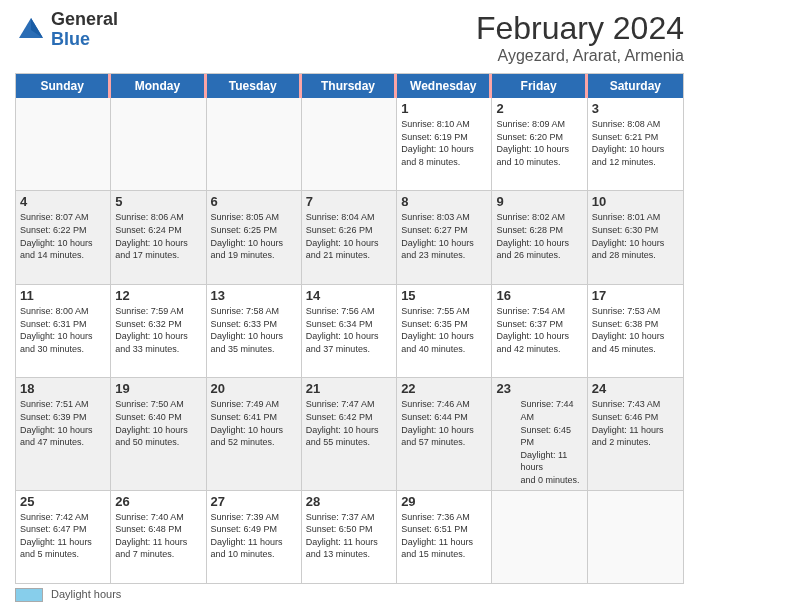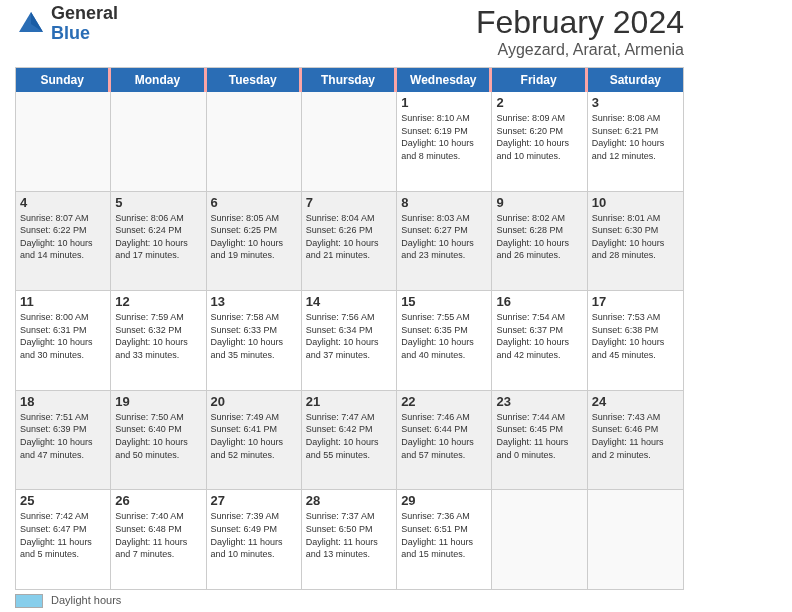--- a/index.html
+++ b/index.html
@@ -6,21 +6,21 @@
     body {
       width: 792px;
       height: 612px;
       font-family: Arial, sans-serif;
       background: #fff;
       overflow: hidden;
     }
     .page {
       width: 699px;
       height: 612px;
-      padding: 4px 15px;
+      padding: 10px 15px;
       display: flex;
       flex-direction: column;
     }
     .header {
       display: flex;
       justify-content: space-between;
       align-items: flex-start;
       margin-bottom: 8px;
     }
     .logo {
@@ -332,21 +332,21 @@
           </div>
           <div class="cal-cell shaded">
             <span class="day-number">22</span>
             <div class="day-info" style="white-space: pre-line;">Sunrise: 7:46 AM
 Sunset: 6:44 PM
 Daylight: 10 hours
 and 57 minutes.</div>
           </div>
           <div class="cal-cell shaded">
             <span class="day-number">23</span>
-            <div class="day-info" style="white-space: pre-line;">Sunrise: 7:44 AM
+            <div class="day-info" style="white-space: pre-line; margin-left: 24px;">Sunrise: 7:44 AM
 Sunset: 6:45 PM
 Daylight: 11 hours
 and 0 minutes.</div>
           </div>
           <div class="cal-cell shaded">
             <span class="day-number">24</span>
             <div class="day-info" style="white-space: pre-line;">Sunrise: 7:43 AM
 Sunset: 6:46 PM
 Daylight: 11 hours
 and 2 minutes.</div>

